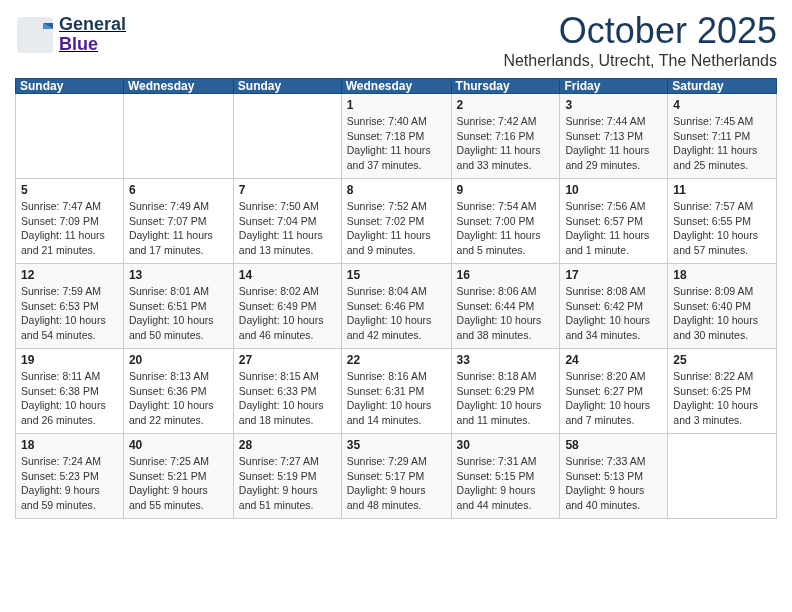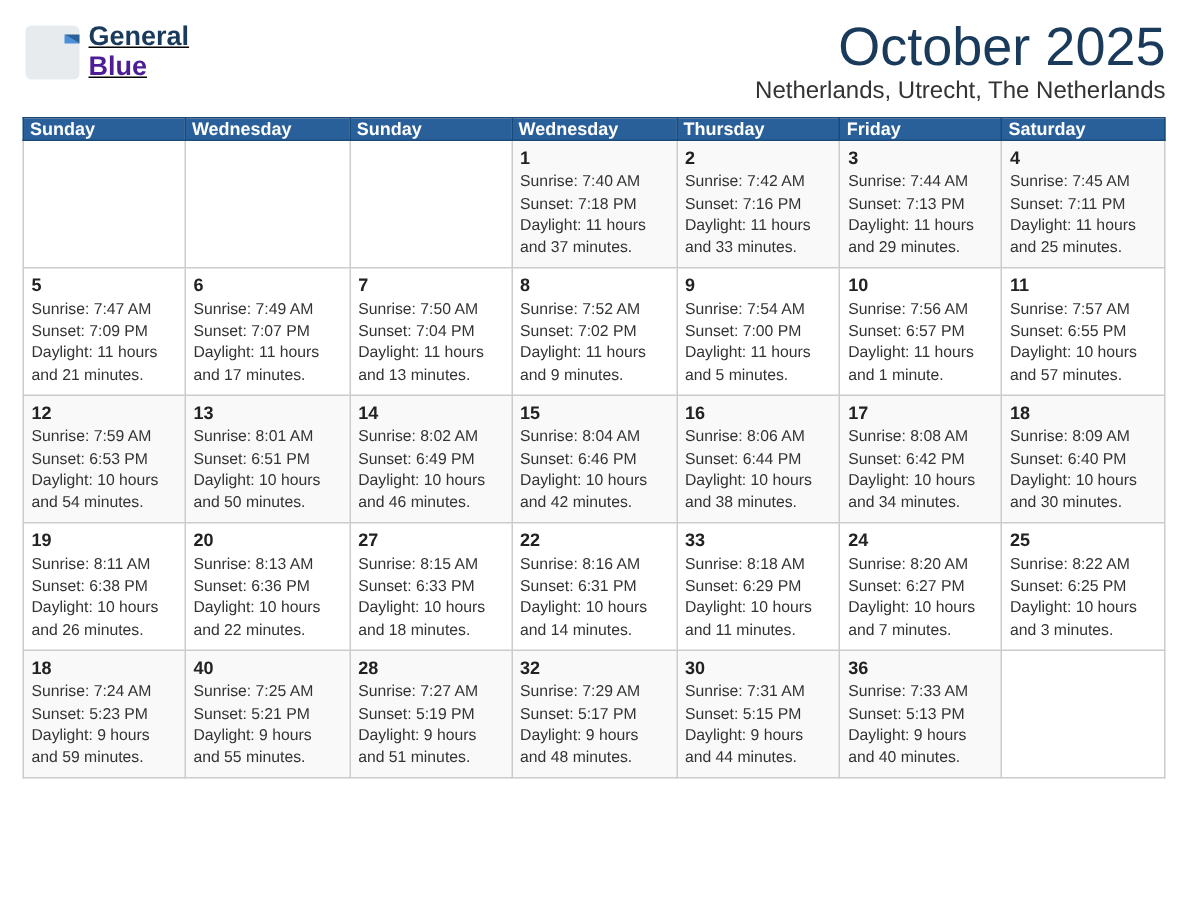--- a/index.html
+++ b/index.html
@@ -239,27 +239,27 @@
         </td>
         <td>
           <span class="day-number">40</span>
           <div class="day-info">Sunrise: 7:25 AM<br>Sunset: 5:21 PM<br>Daylight: 9 hours<br>and 55 minutes.</div>
         </td>
         <td>
           <span class="day-number">28</span>
           <div class="day-info">Sunrise: 7:27 AM<br>Sunset: 5:19 PM<br>Daylight: 9 hours<br>and 51 minutes.</div>
         </td>
         <td>
-          <span class="day-number">32</span>
+          <span class="day-number">35</span>
           <div class="day-info">Sunrise: 7:29 AM<br>Sunset: 5:17 PM<br>Daylight: 9 hours<br>and 48 minutes.</div>
         </td>
         <td>
           <span class="day-number">30</span>
           <div class="day-info">Sunrise: 7:31 AM<br>Sunset: 5:15 PM<br>Daylight: 9 hours<br>and 44 minutes.</div>
         </td>
         <td>
-          <span class="day-number">36</span>
+          <span class="day-number">58</span>
           <div class="day-info">Sunrise: 7:33 AM<br>Sunset: 5:13 PM<br>Daylight: 9 hours<br>and 40 minutes.</div>
         </td>
         <td class="empty"></td>
       </tr>
     </tbody>
 </table>
 
 </body></html>

